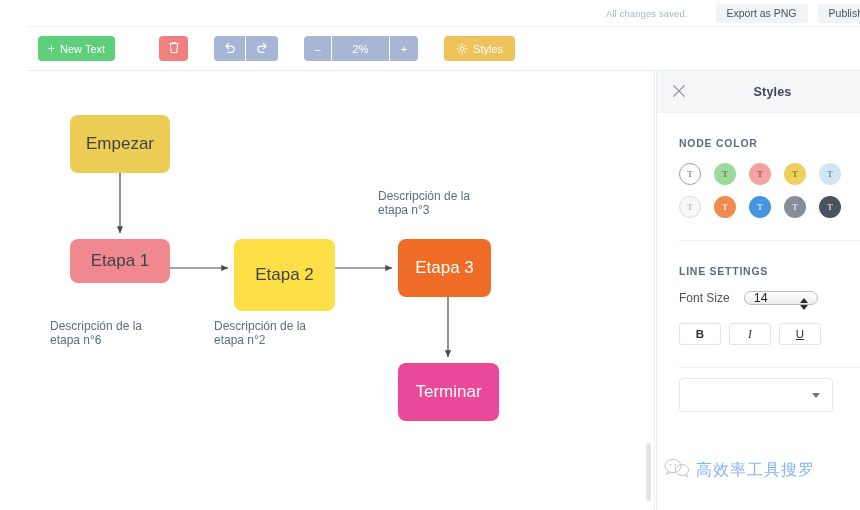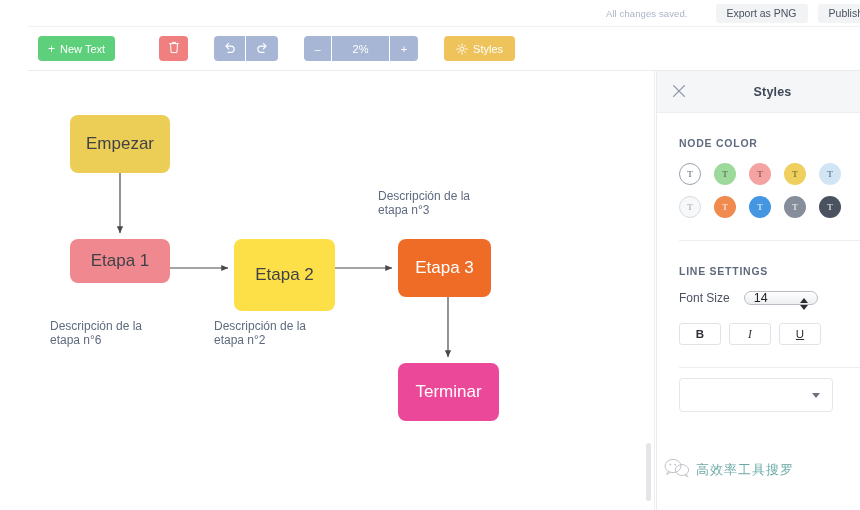--- a/index.html
+++ b/index.html
@@ -172,21 +172,21 @@
     border-right: 4px solid transparent; border-top: 5px solid #6b7280;
   }
 
   
   .watermark {
     position: absolute; left: 636px; top: 458px;
     display: flex; align-items: center; gap: 6px;
     pointer-events: none; opacity: .62;
   }
   .wm-text {
-    font-size: 13px; color: #0f766e; letter-spacing: 1px;
+    font-size: 16px; color: #3b82f6; letter-spacing: 1px;
     font-family: "DejaVu Sans", sans-serif;
   }
 </style>
 </head>
 <body>
 
 <div id="app">
 
   <div class="header">
     <span class="save-status">All changes saved.</span>

